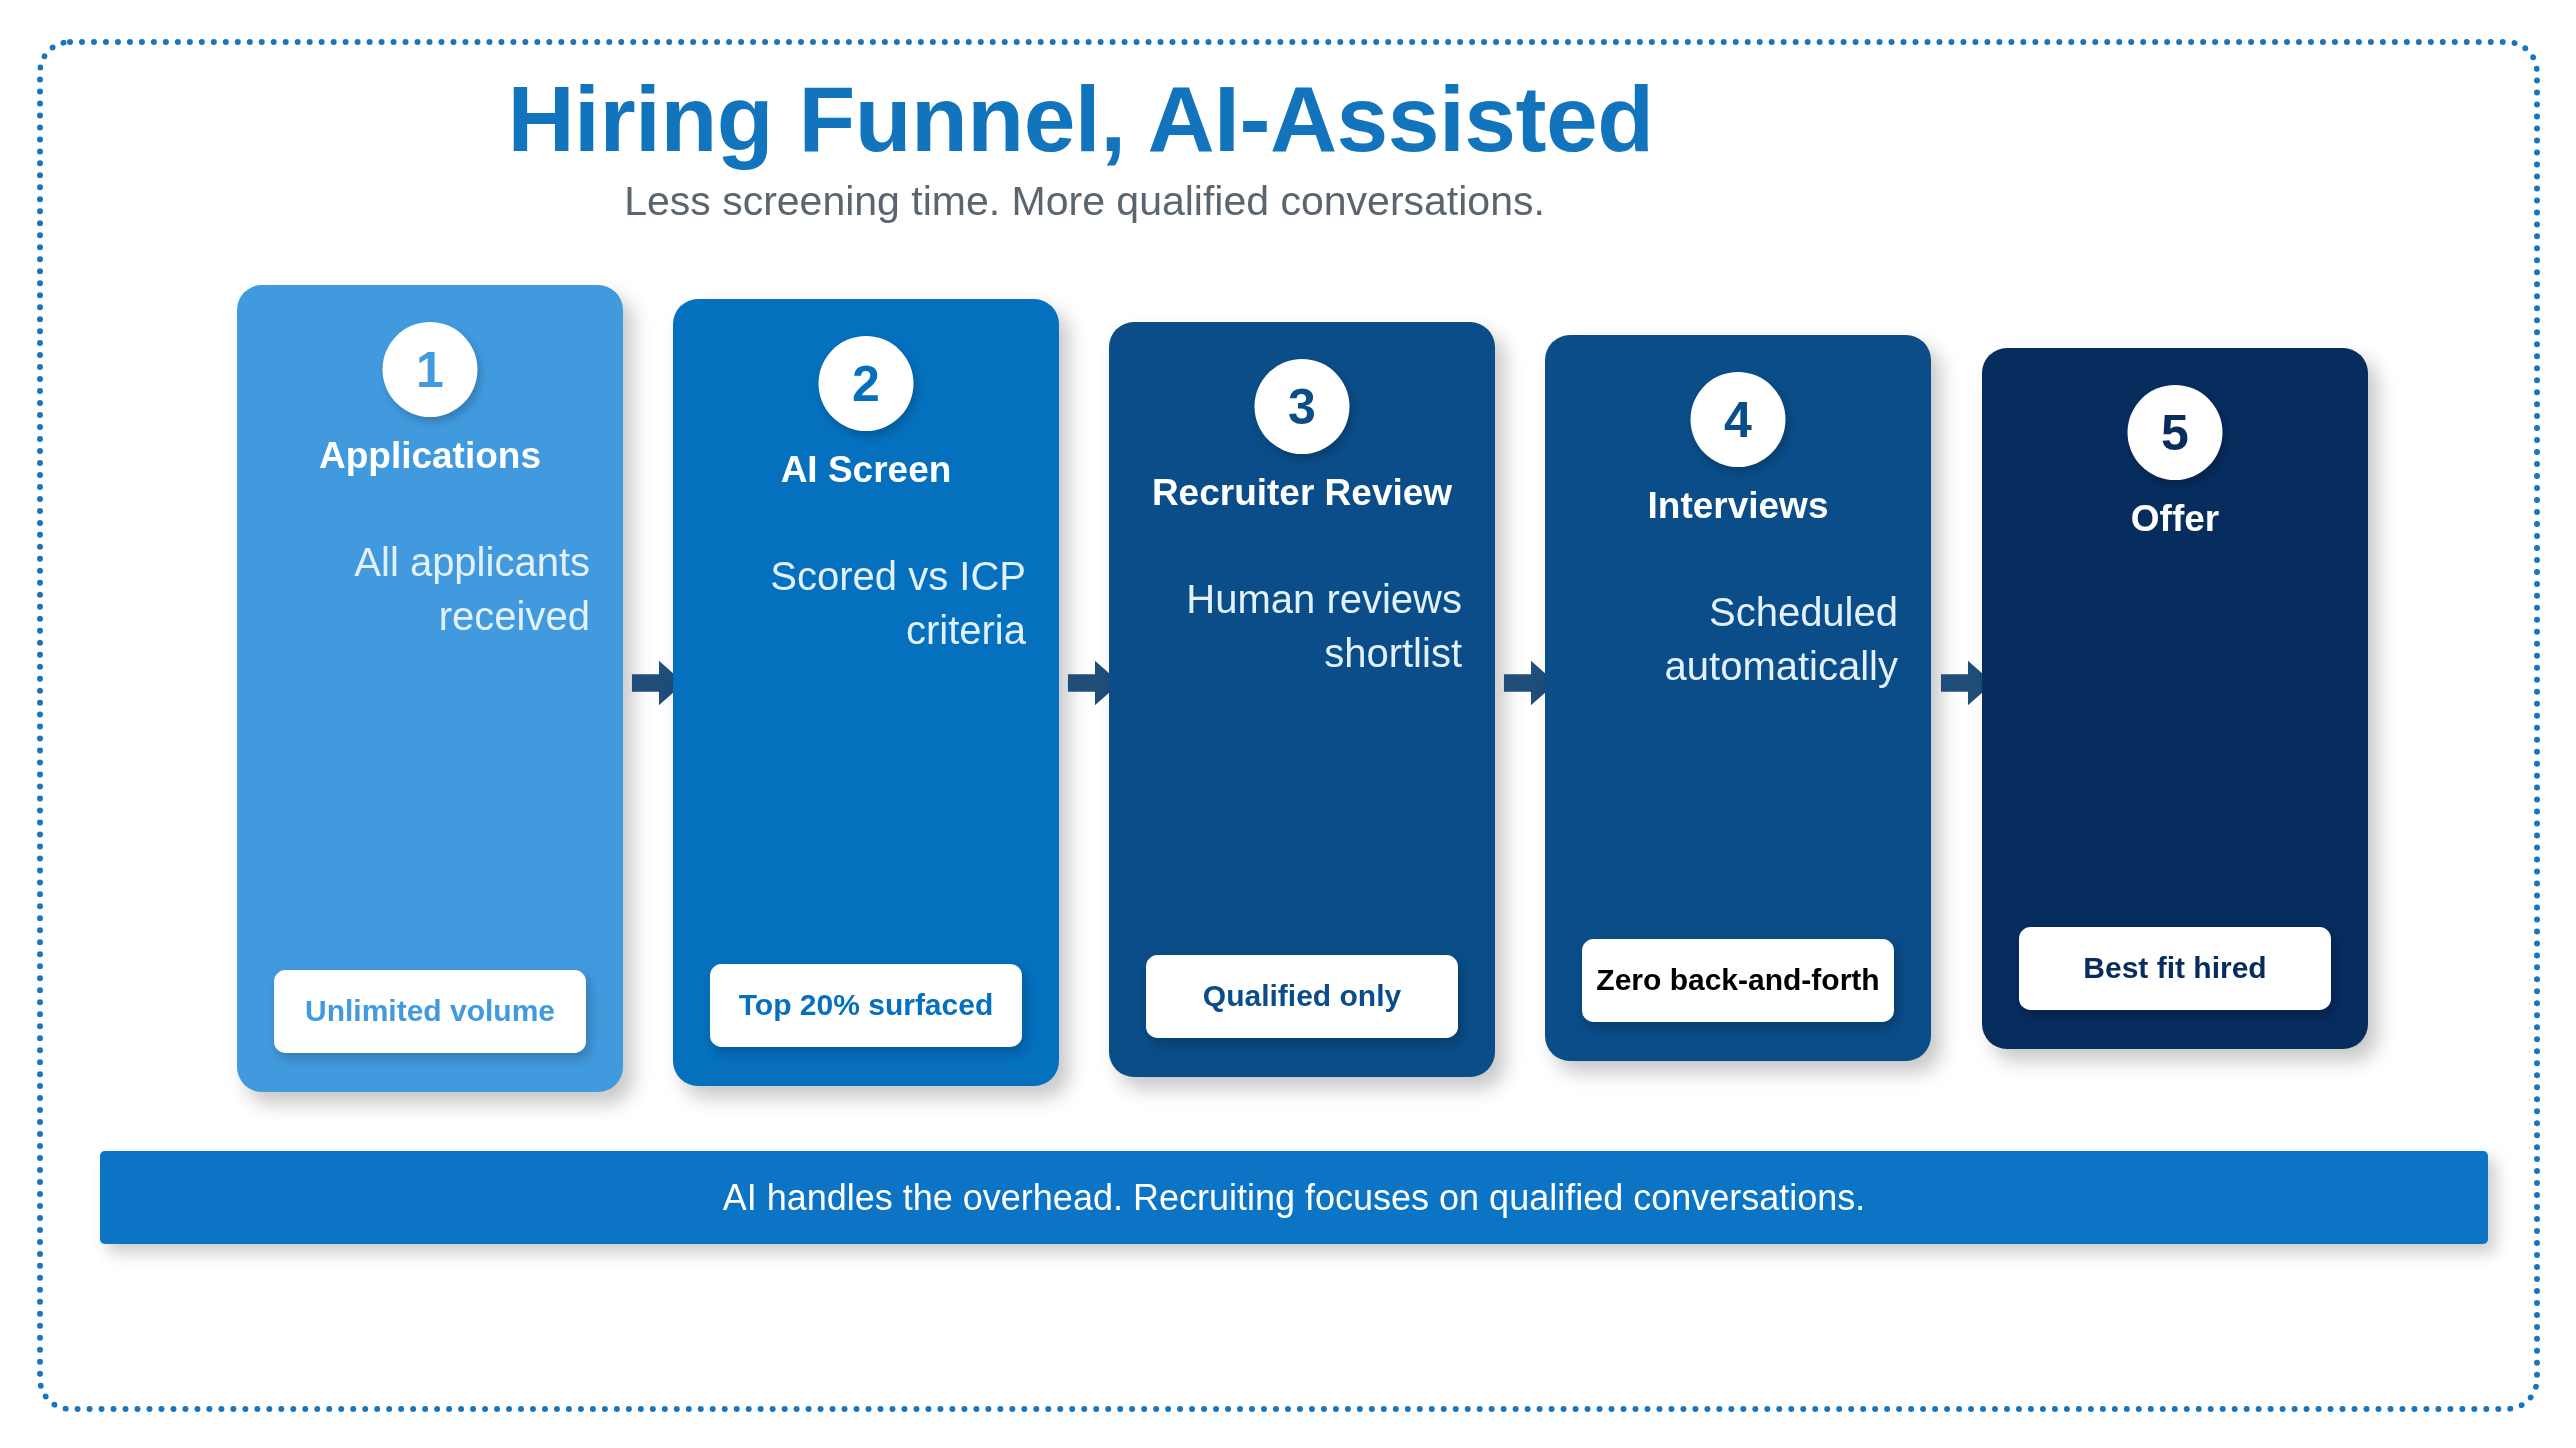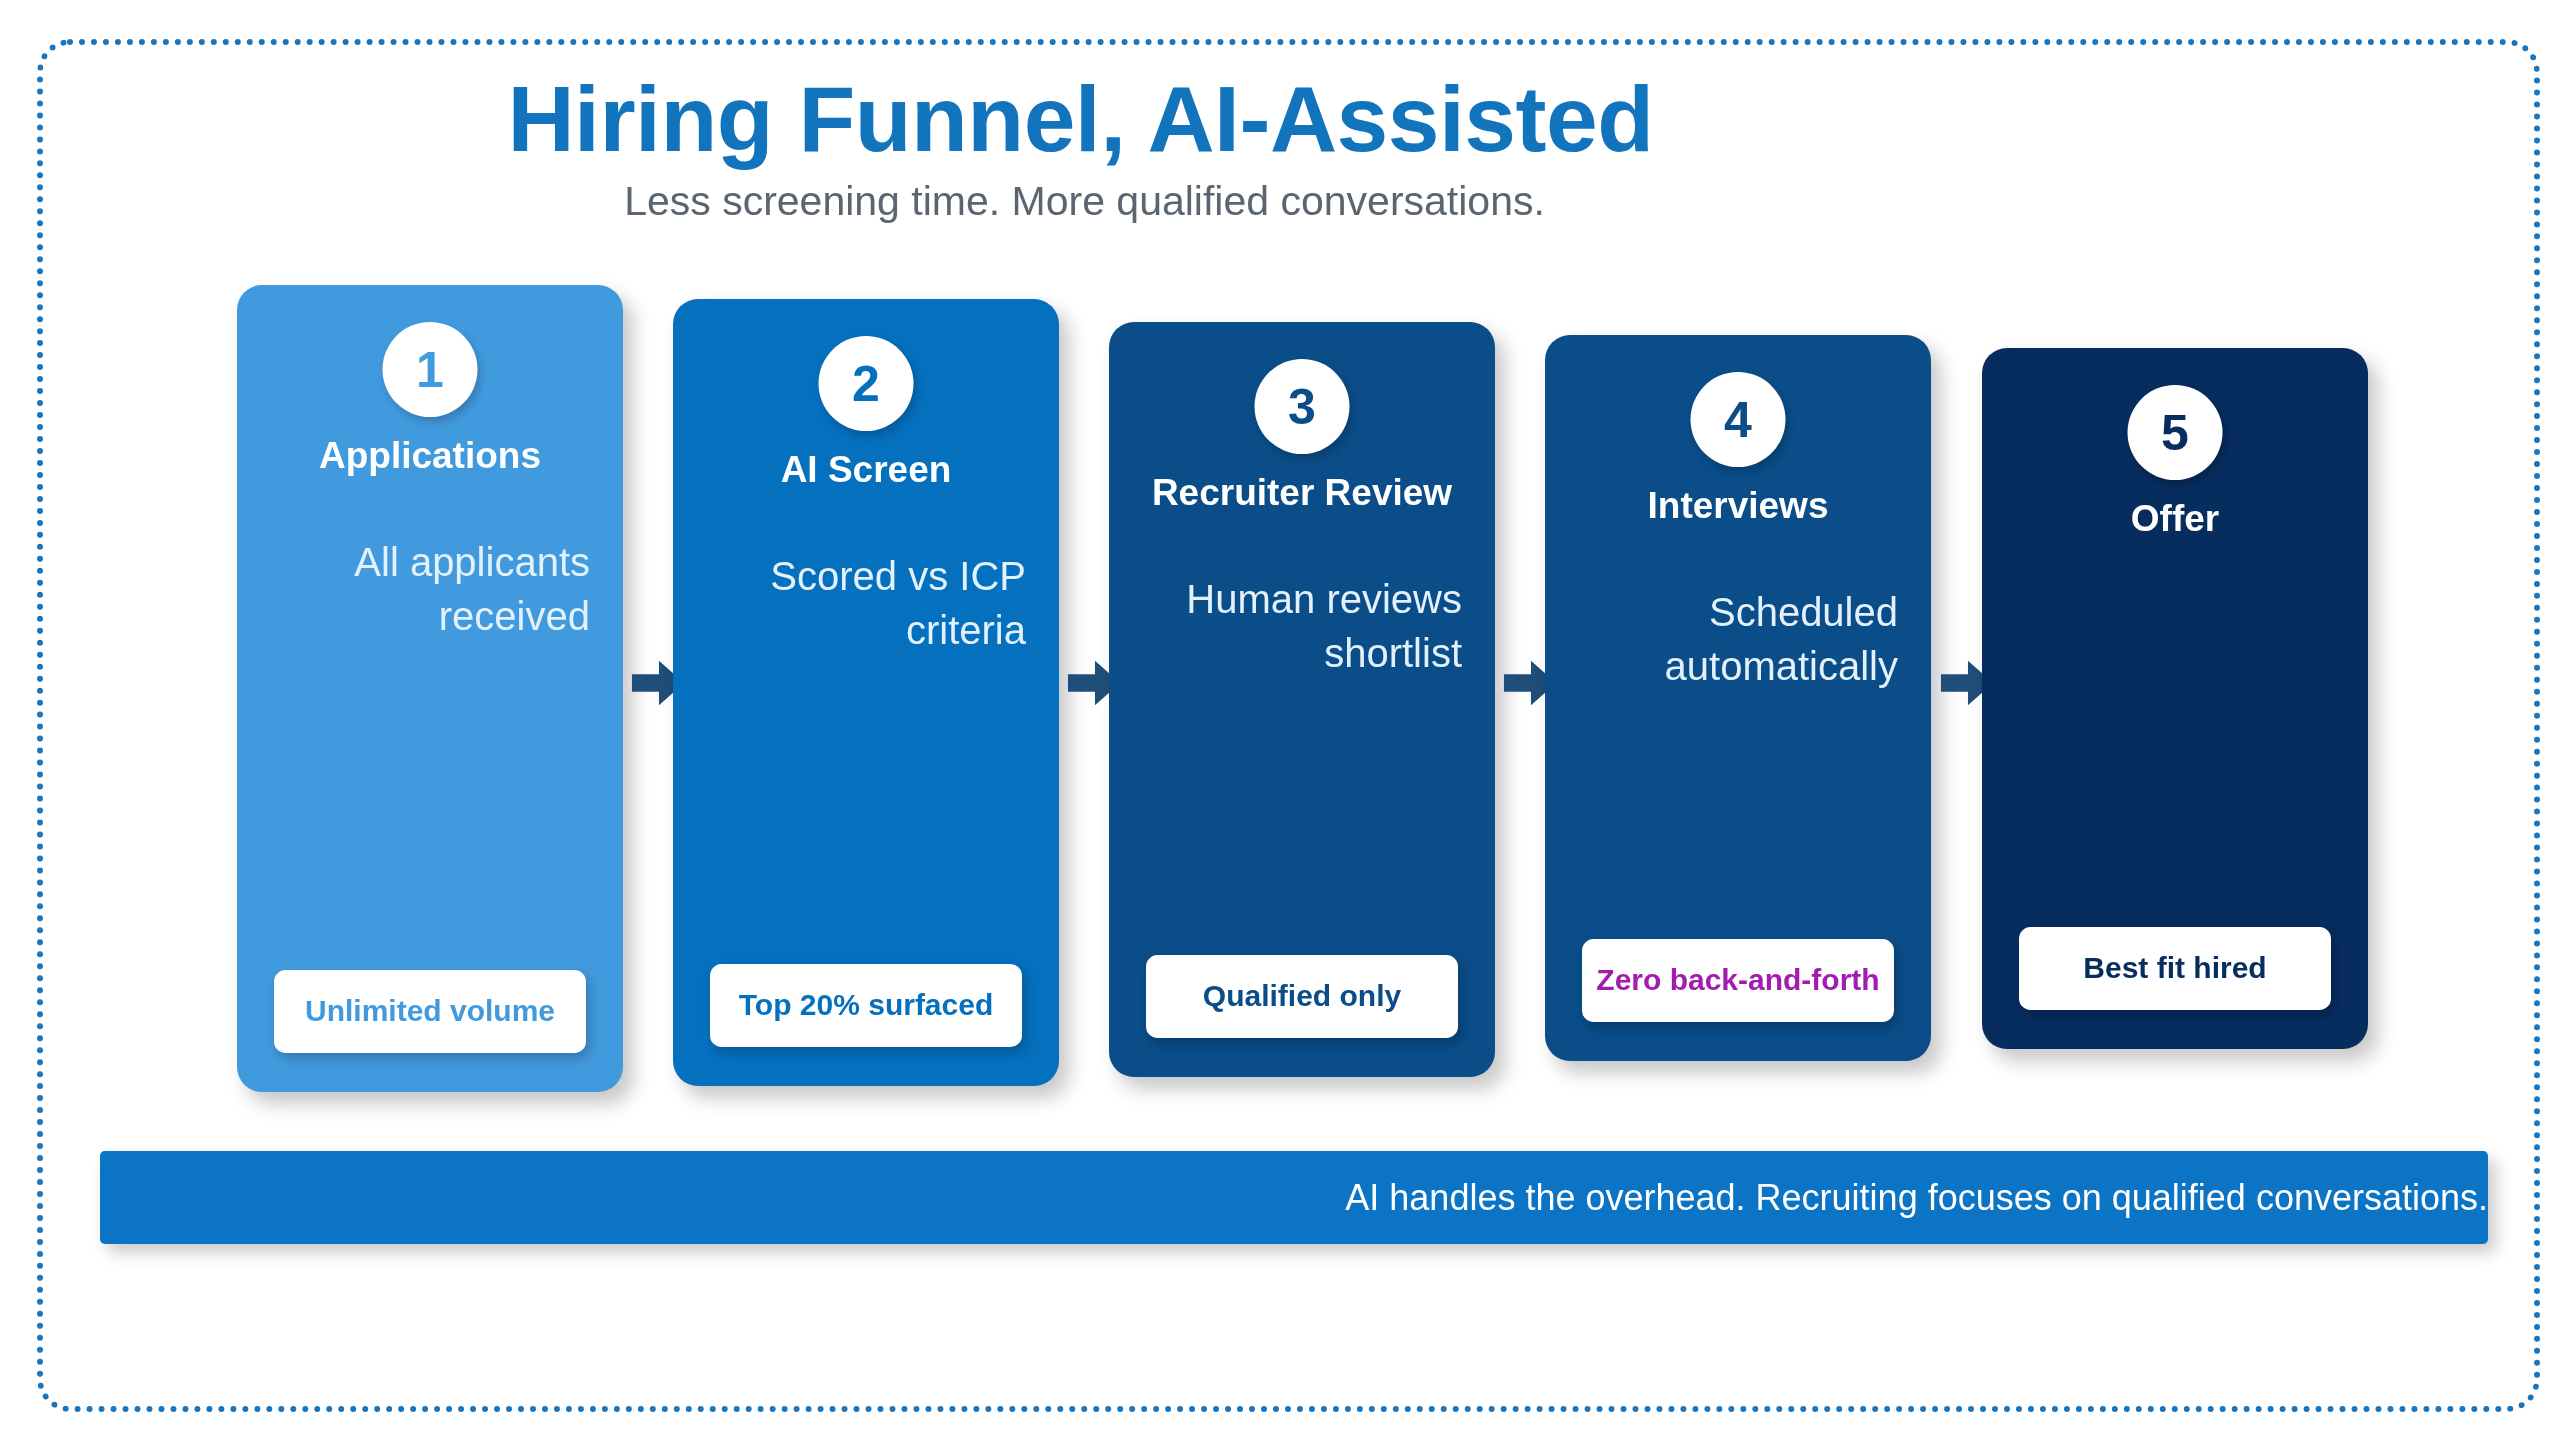--- a/index.html
+++ b/index.html
@@ -119,21 +119,21 @@
   
   #footer {
     position:absolute;
     left:100px; top:1151px;
     width:2388px; height:93px;
     background:#0B74C4;
     border-radius:4.8px;
     box-shadow:7.7px 8.7px 15.5px rgba(0,0,0,0.20);
     display:flex;
     align-items:center;
-    justify-content:flex-end;
+    justify-content:center;
     color:#ffffff;
     font-size:36px;
     font-weight:400;
     text-align:center;
   }
 </style>
 </head>
 <body>
 
 <div id="slide">
@@ -198,21 +198,21 @@
       </svg>
     </div>
 
     <div class="card" style="left:1545px; top:335px; width:386px; height:726px; background:#0A4D88;">
       <div class="badge-num">
         <span style="color:#0A4D88;">4</span>
       </div>
       <div class="card-title">Interviews</div>
       <div class="card-desc">Scheduled automatically</div>
       <div class="card-pill">
-        <span style="color:#a21caf;">Zero back-and-forth</span>
+        <span style="color:#000000;">Zero back-and-forth</span>
       </div>
     </div>
 
     <div class="arrow" style="left:1939px;">
       <svg viewBox="0 0 58 58" xmlns="http://www.w3.org/2000/svg">
         <path d="M2 20 H30 V6 L56 29 L30 52 V38 H2 Z" fill="#1F4E79"></path>
       </svg>
     </div>
 
     <div class="card" style="left:1982px; top:348px; width:386px; height:701px; background:#072C5E;">

